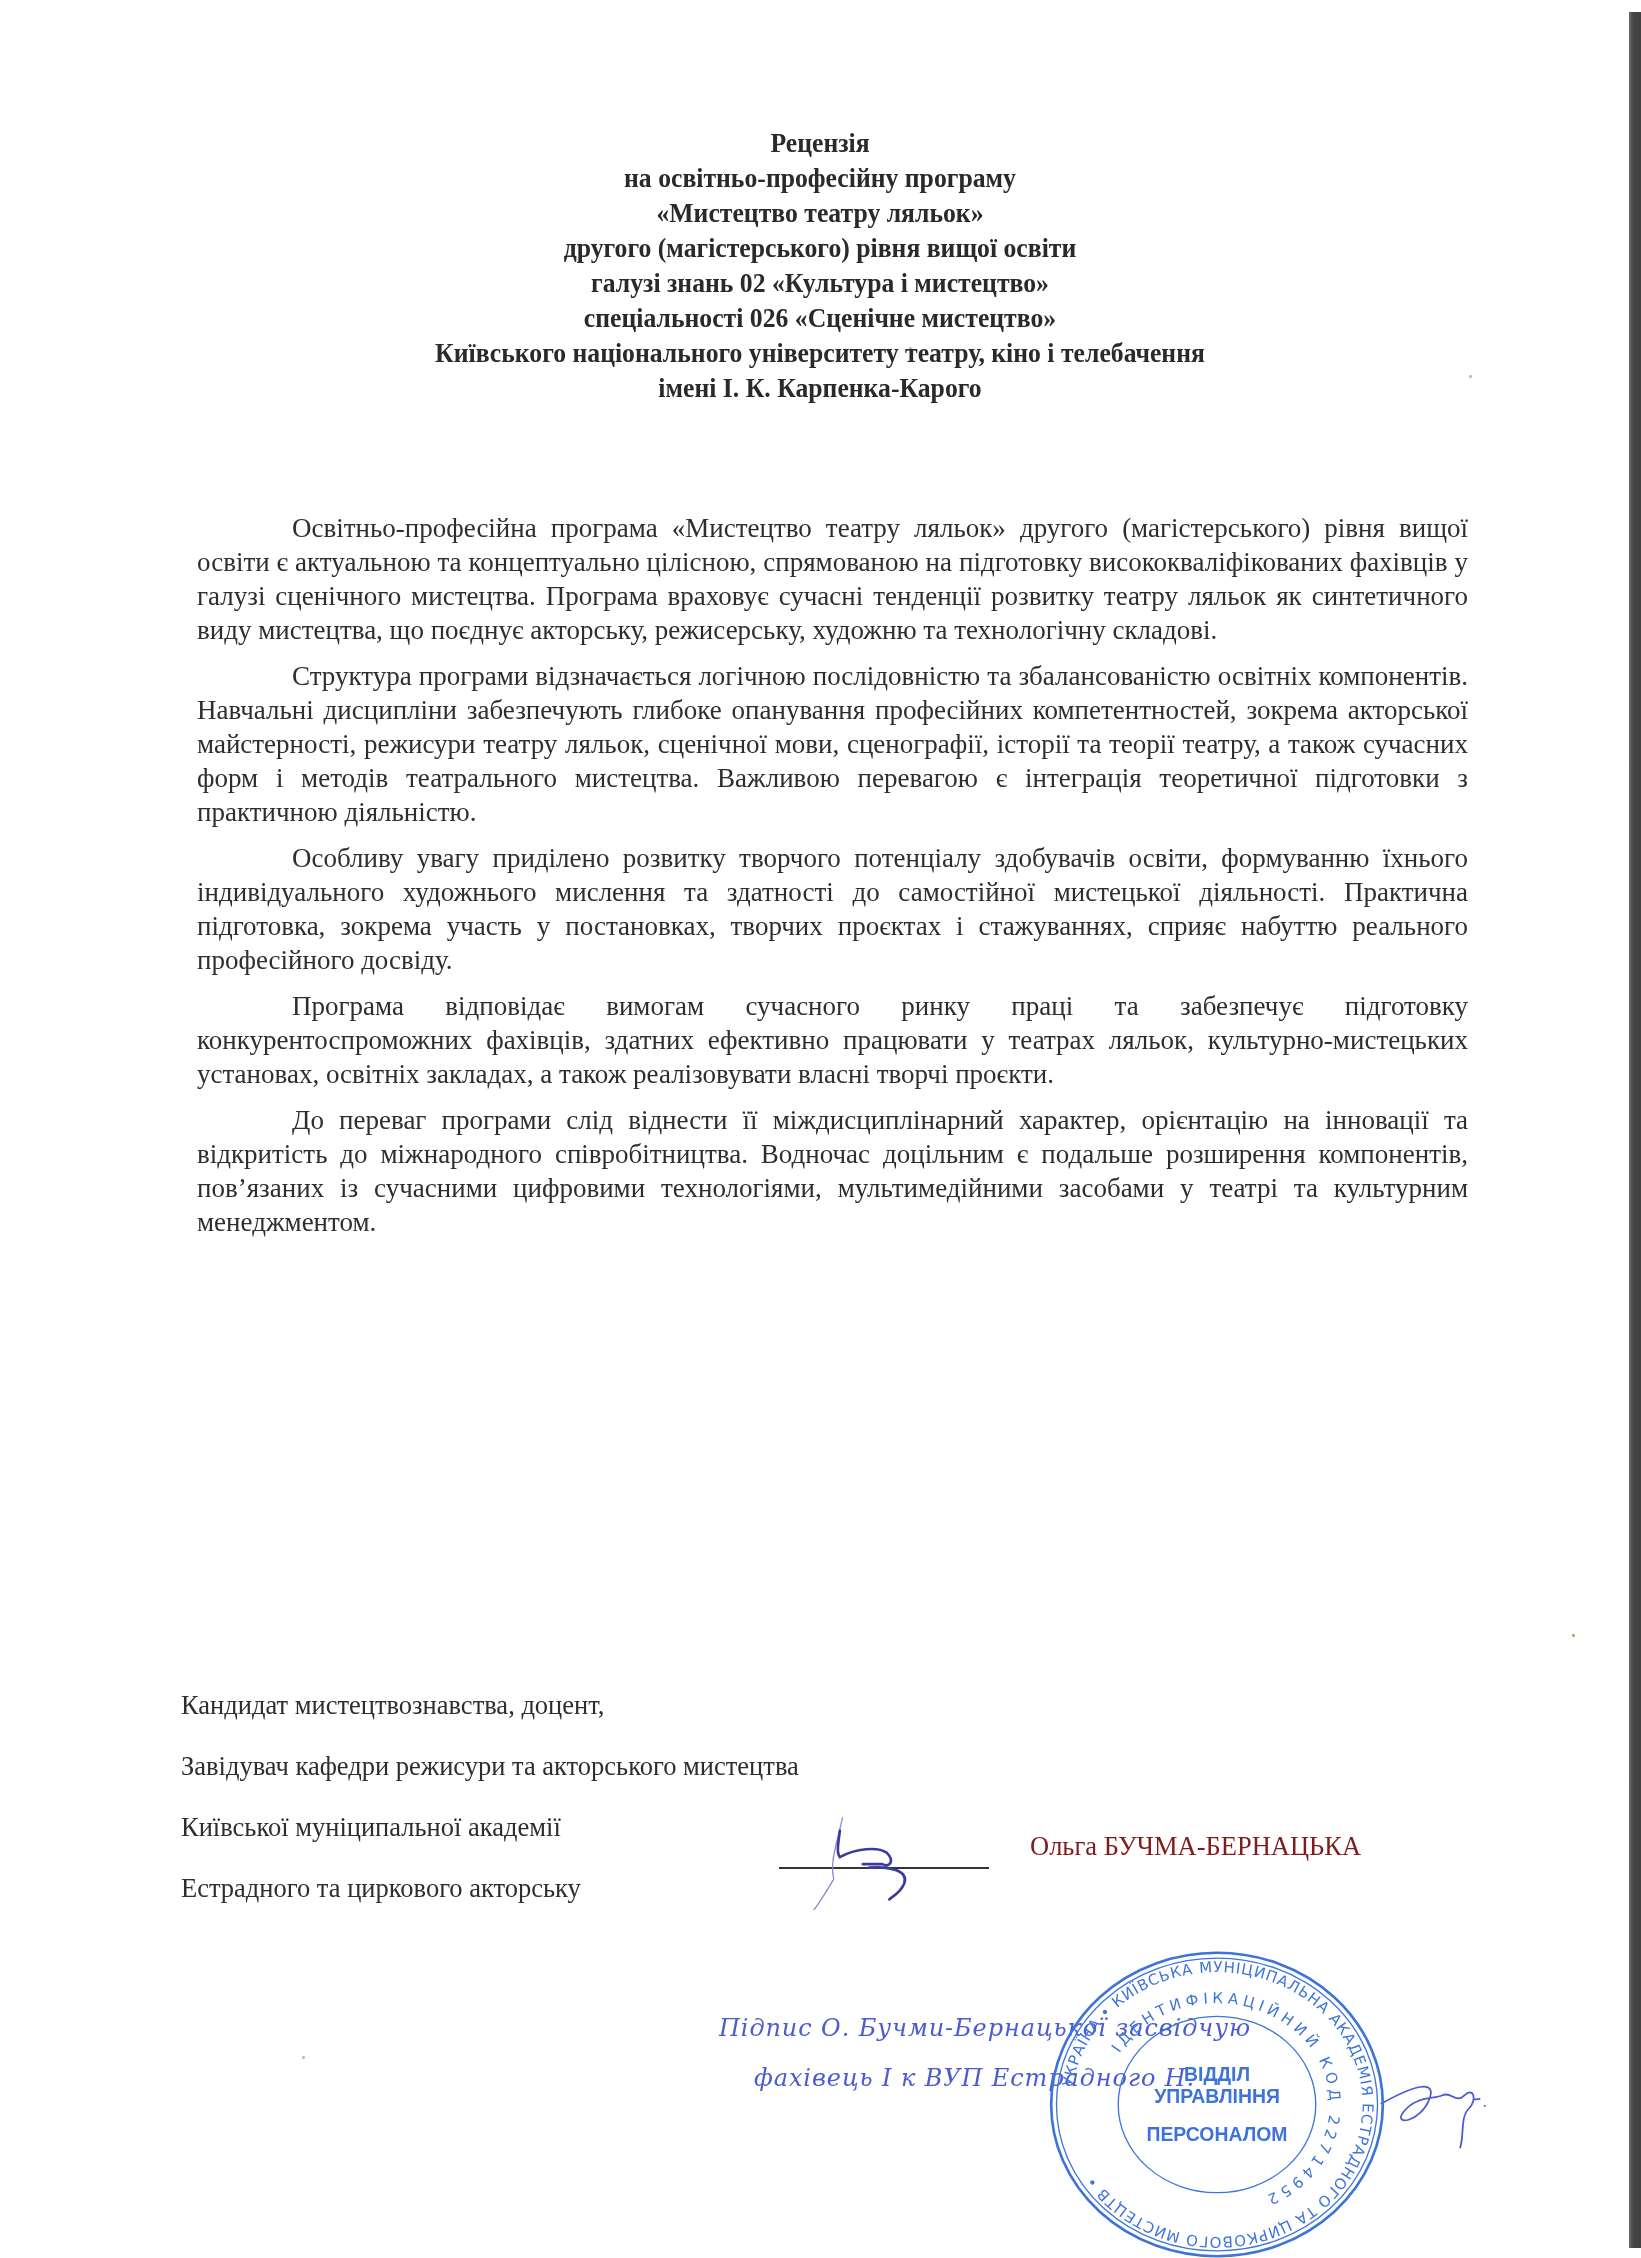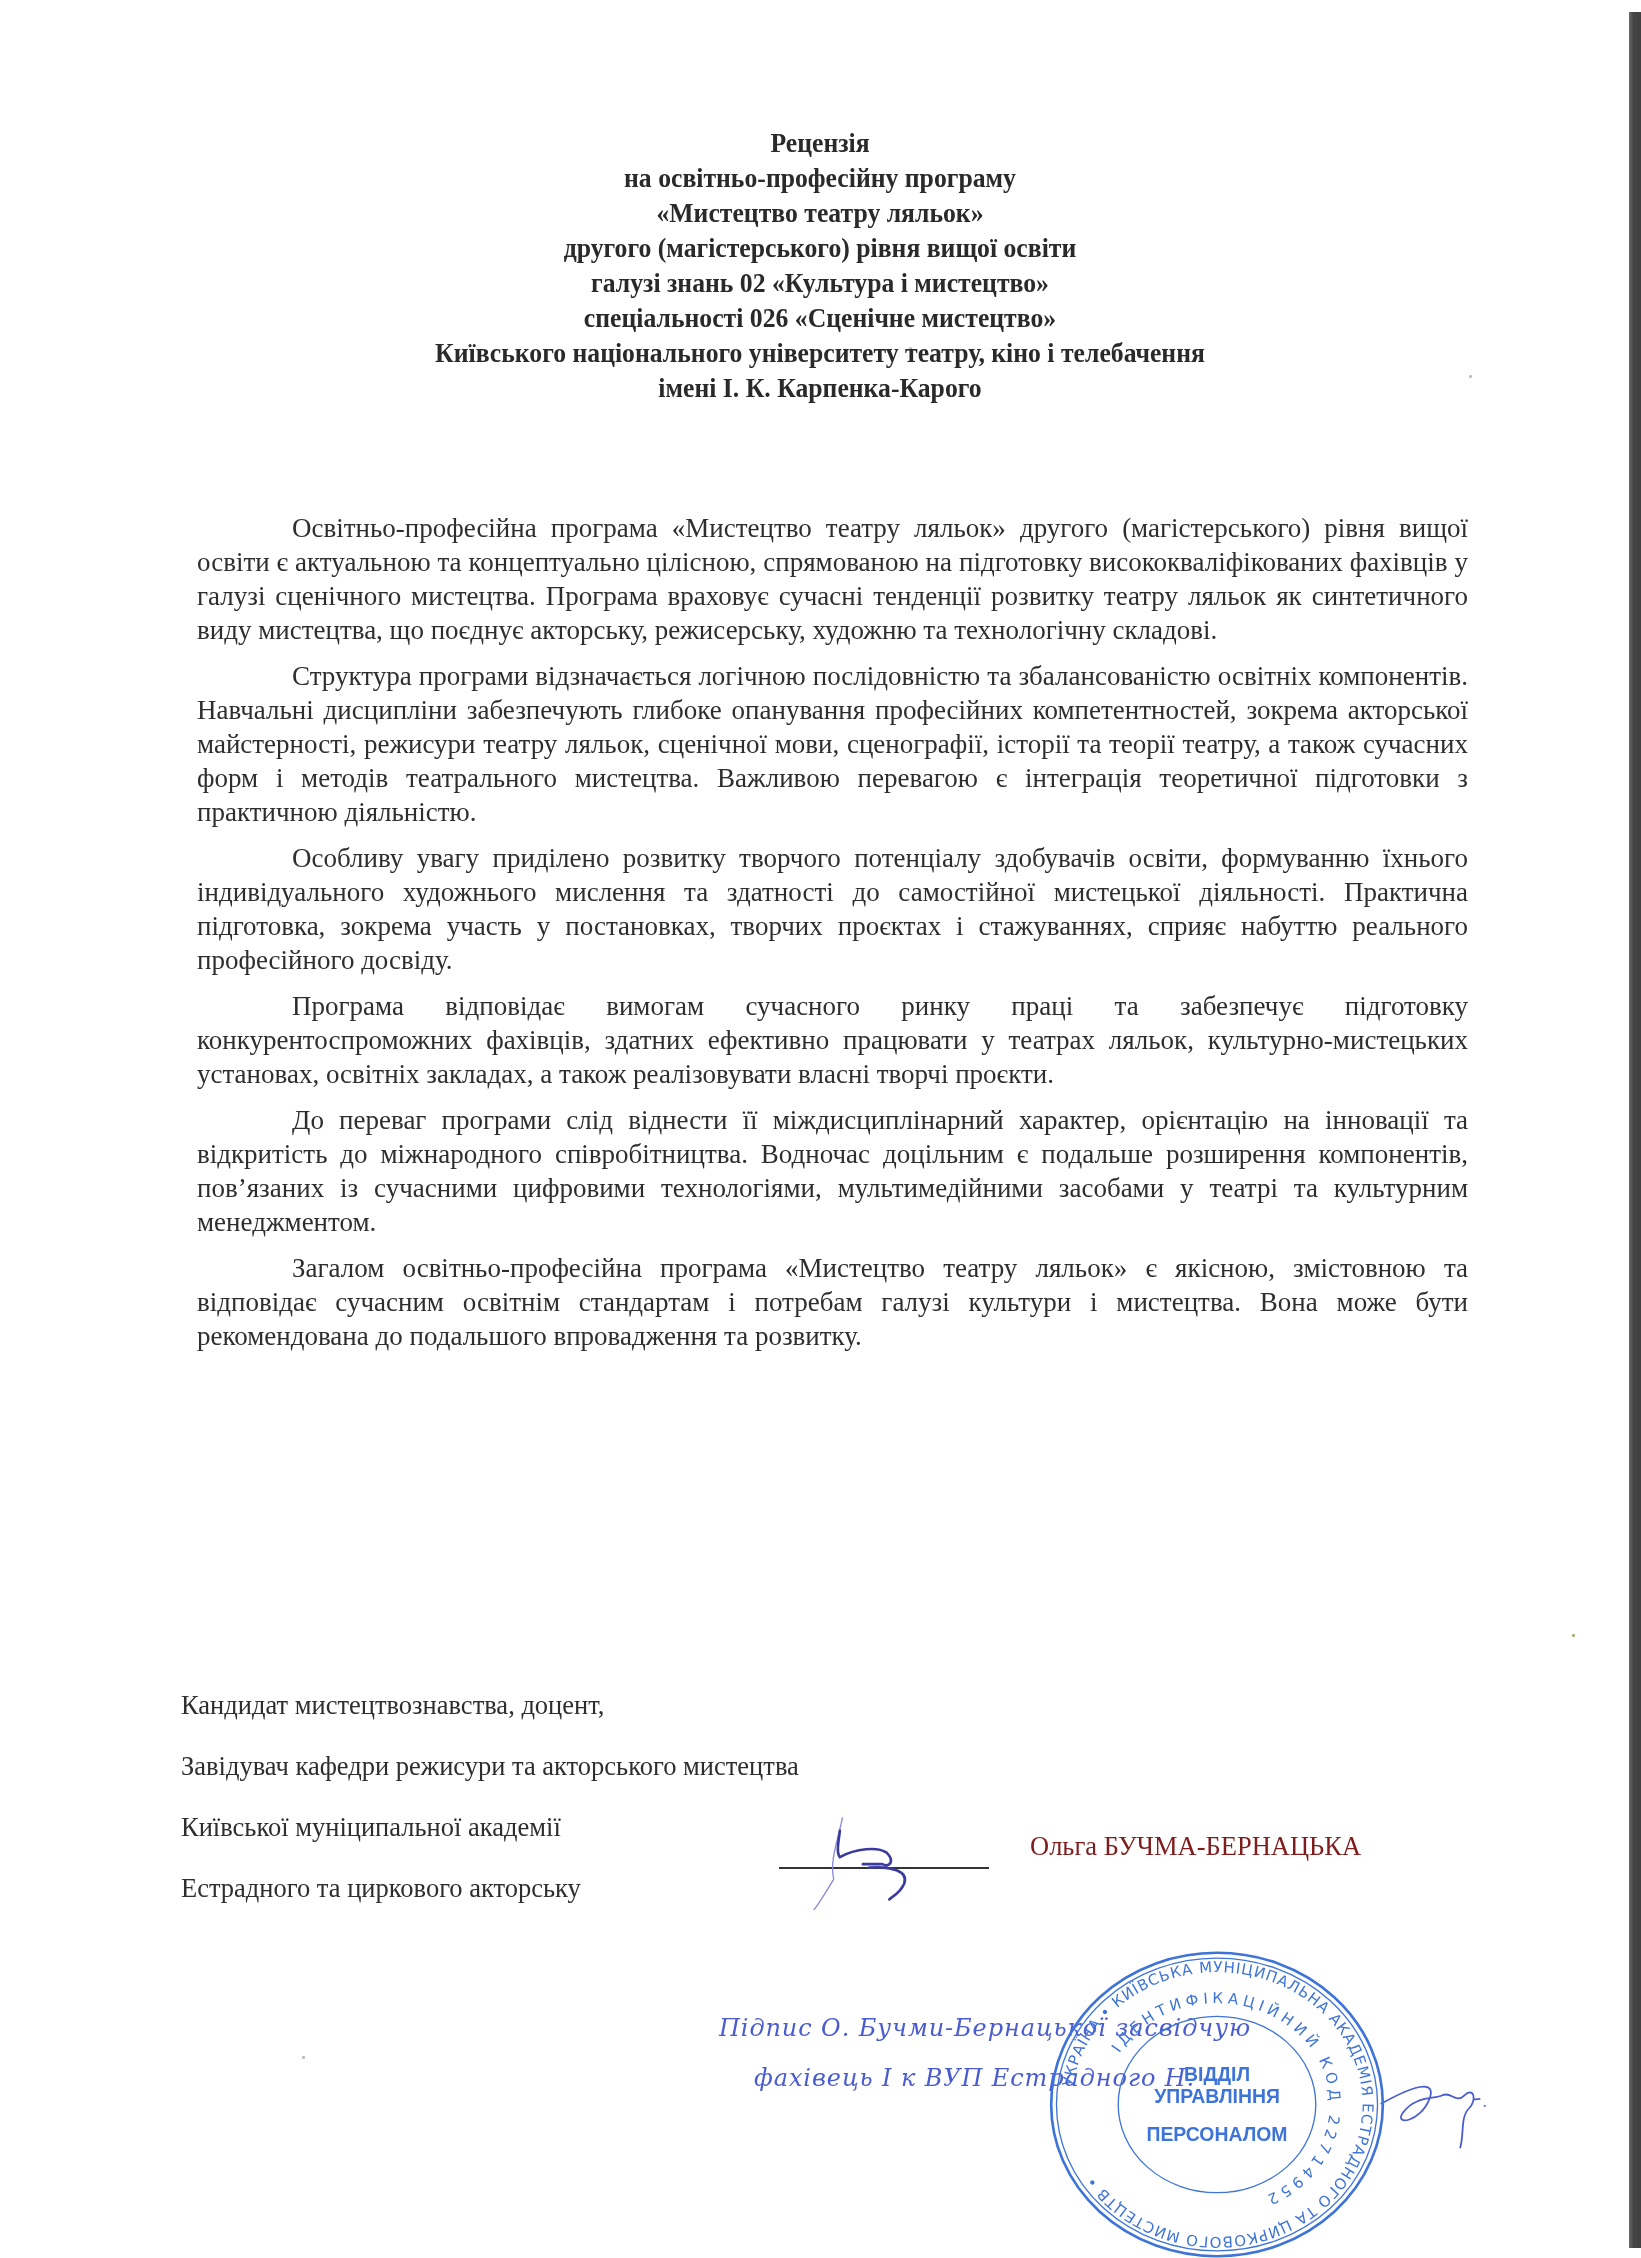--- a/index.html
+++ b/index.html
@@ -77,21 +77,20 @@
   <div>Київського національного університету театру, кіно і телебачення</div>
   <div>імені І. К. Карпенка-Карого</div>
 </div>
 
 <div class="body">
   <p>Освітньо-професійна програма «Мистецтво театру ляльок» другого (магістерського) рівня вищої освіти є актуальною та концептуально цілісною, спрямованою на підготовку висококваліфікованих фахівців у галузі сценічного мистецтва. Програма враховує сучасні тенденції розвитку театру ляльок як синтетичного виду мистецтва, що поєднує акторську, режисерську, художню та технологічну складові.</p>
   <p>Структура програми відзначається логічною послідовністю та збалансованістю освітніх компонентів. Навчальні дисципліни забезпечують глибоке опанування професійних компетентностей, зокрема акторської майстерності, режисури театру ляльок, сценічної мови, сценографії, історії та теорії театру, а також сучасних форм і методів театрального мистецтва. Важливою перевагою є інтеграція теоретичної підготовки з практичною діяльністю.</p>
   <p>Особливу увагу приділено розвитку творчого потенціалу здобувачів освіти, формуванню їхнього індивідуального художнього мислення та здатності до самостійної мистецької діяльності. Практична підготовка, зокрема участь у постановках, творчих проєктах і стажуваннях, сприяє набуттю реального професійного досвіду.</p>
   <p>Програма відповідає вимогам сучасного ринку праці та забезпечує підготовку конкурентоспроможних фахівців, здатних ефективно працювати у театрах ляльок, культурно-мистецьких установах, освітніх закладах, а також реалізовувати власні творчі проєкти.</p>
   <p>До переваг програми слід віднести її міждисциплінарний характер, орієнтацію на інновації та відкритість до міжнародного співробітництва. Водночас доцільним є подальше розширення компонентів, пов’язаних із сучасними цифровими технологіями, мультимедійними засобами у театрі та культурним менеджментом.</p>
-  <p>Загалом освітньо-професійна програма «Мистецтво театру ляльок» є якісною, змістовною та відповідає сучасним освітнім стандартам і потребам галузі культури і мистецтва. Вона може бути рекомендована до подальшого впровадження та розвитку.</p>
 </div>
 
 <div class="sig-block">
   <div class="sig-line-text" style="top:0px">Кандидат мистецтвознавства, доцент,</div>
   <div class="sig-line-text" style="top:61px">Завідувач кафедри режисури та акторського мистецтва</div>
   <div class="sig-line-text" style="top:122px">Київської муніципальної академії</div>
   <div class="sig-line-text" style="top:183px">Естрадного та циркового акторську</div>
 </div>
 
 <div class="sig-rule"></div>

